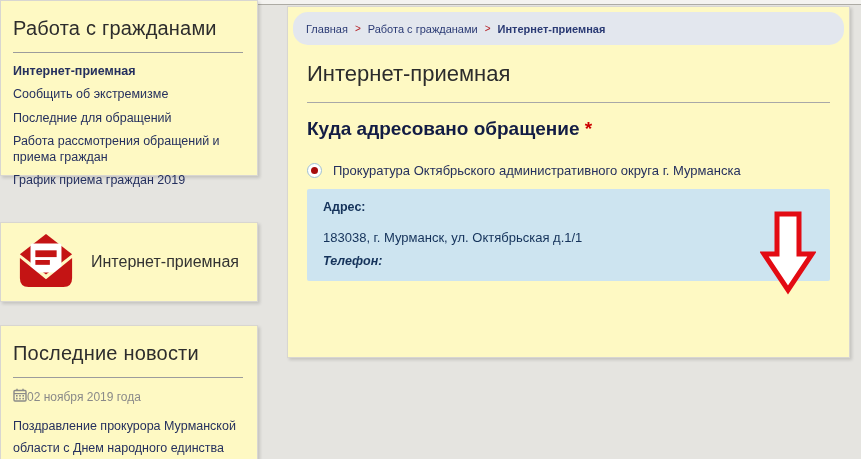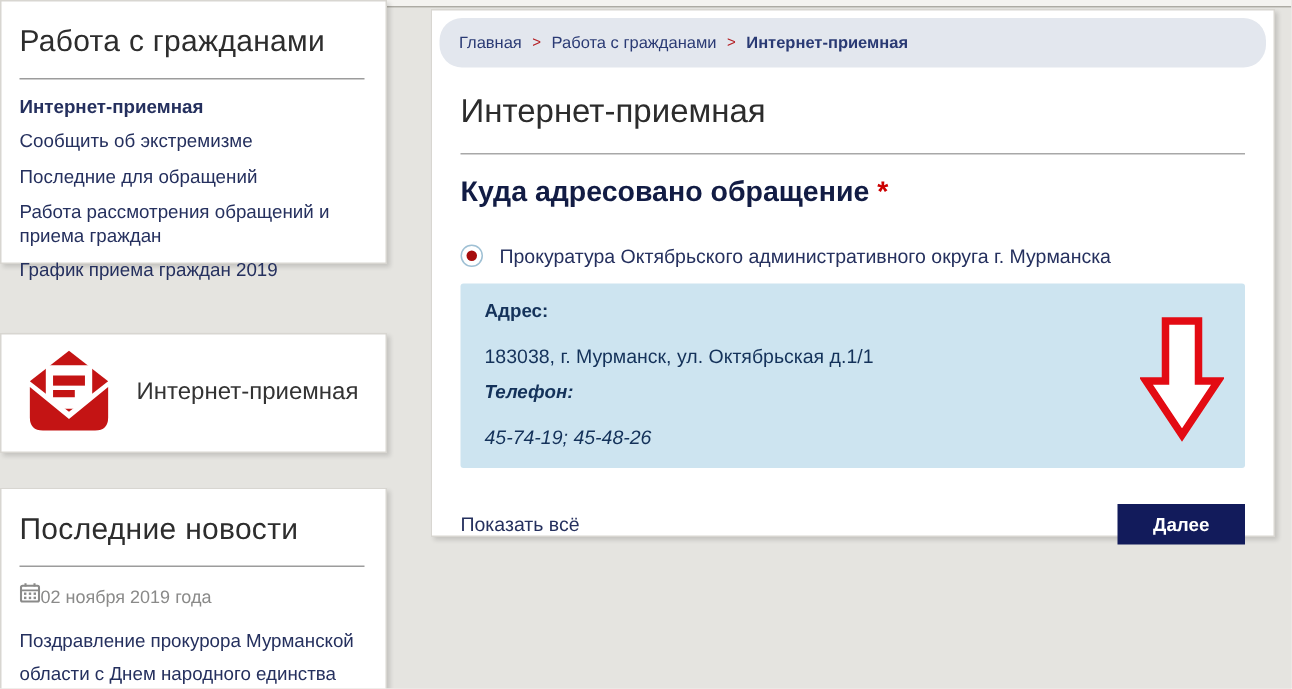--- a/index.html
+++ b/index.html
@@ -3,21 +3,21 @@
 <meta charset="utf-8">
 <style>
   * { margin:0; padding:0; box-sizing:border-box; }
   html,body { background:#e5e4e0; }
   body { font-family:"Liberation Sans","DejaVu Sans",sans-serif; }
   #screen { position:relative; width:861px; height:459px; background:#e5e4e0; overflow:hidden; }
 
   .topbar { position:absolute; left:0; top:0; width:861px; height:5px;
             background:#f4f3f0; border-bottom:1px solid #adaba4; }
 
-  .card { position:absolute; background:#ffffff; border:1px solid #d8d6d1;
+  .card { position:absolute; background:#fef9c3; border:1px solid #d8d6d1;
           box-shadow:2px 2px 3px rgba(0,0,0,0.14); }
 
   
   #nav-card { left:0; top:6; width:258px; height:176px; padding:16px 14px 0 12px; }
   .side-title { font-size:20px; font-weight:400; color:#2d2d2d; letter-spacing:0.2px; }
   .side-divider { border:none; border-top:1px solid #9c9c9c; margin:12px 0 10px 0; }
   .nav-list { display:flex; flex-direction:column; gap:7px; }
   .nav-link { font-size:12.5px; color:#25305e; text-decoration:none; line-height:1.3; cursor:pointer; }
   .nav-link.active { font-weight:bold; }
 
@@ -147,28 +147,23 @@
         <span class="radio-label">Прокуратура Октябрьского административного округа г. Мурманска</span>
       </div>
 
       <div class="info-box">
         <div class="info-group">
           <div class="info-label">Адрес:</div>
           <div class="info-value">183038, г. Мурманск, ул. Октябрьская д.1/1</div>
         </div>
         <div class="info-group">
           <div class="info-label">Телефон:</div>
-          <div class="info-value">45-74-19; 45-48-26</div>
         </div>
       </div>
 
-      <div class="bottom-row">
-        <a class="show-all">Показать всё</a>
-        <button class="next-btn">Далее</button>
-      </div>
     </div>
   </div>
 
   <div id="arrow">
     <svg width="56" height="84" viewBox="0 0 56 84">
       <polygon points="17,3 39,3 39,43 52,43 28,79 4,43 17,43" fill="#ffffff" stroke="#e30b13" stroke-width="5" stroke-linejoin="miter"></polygon>
     </svg>
   </div>
 </div>
 

